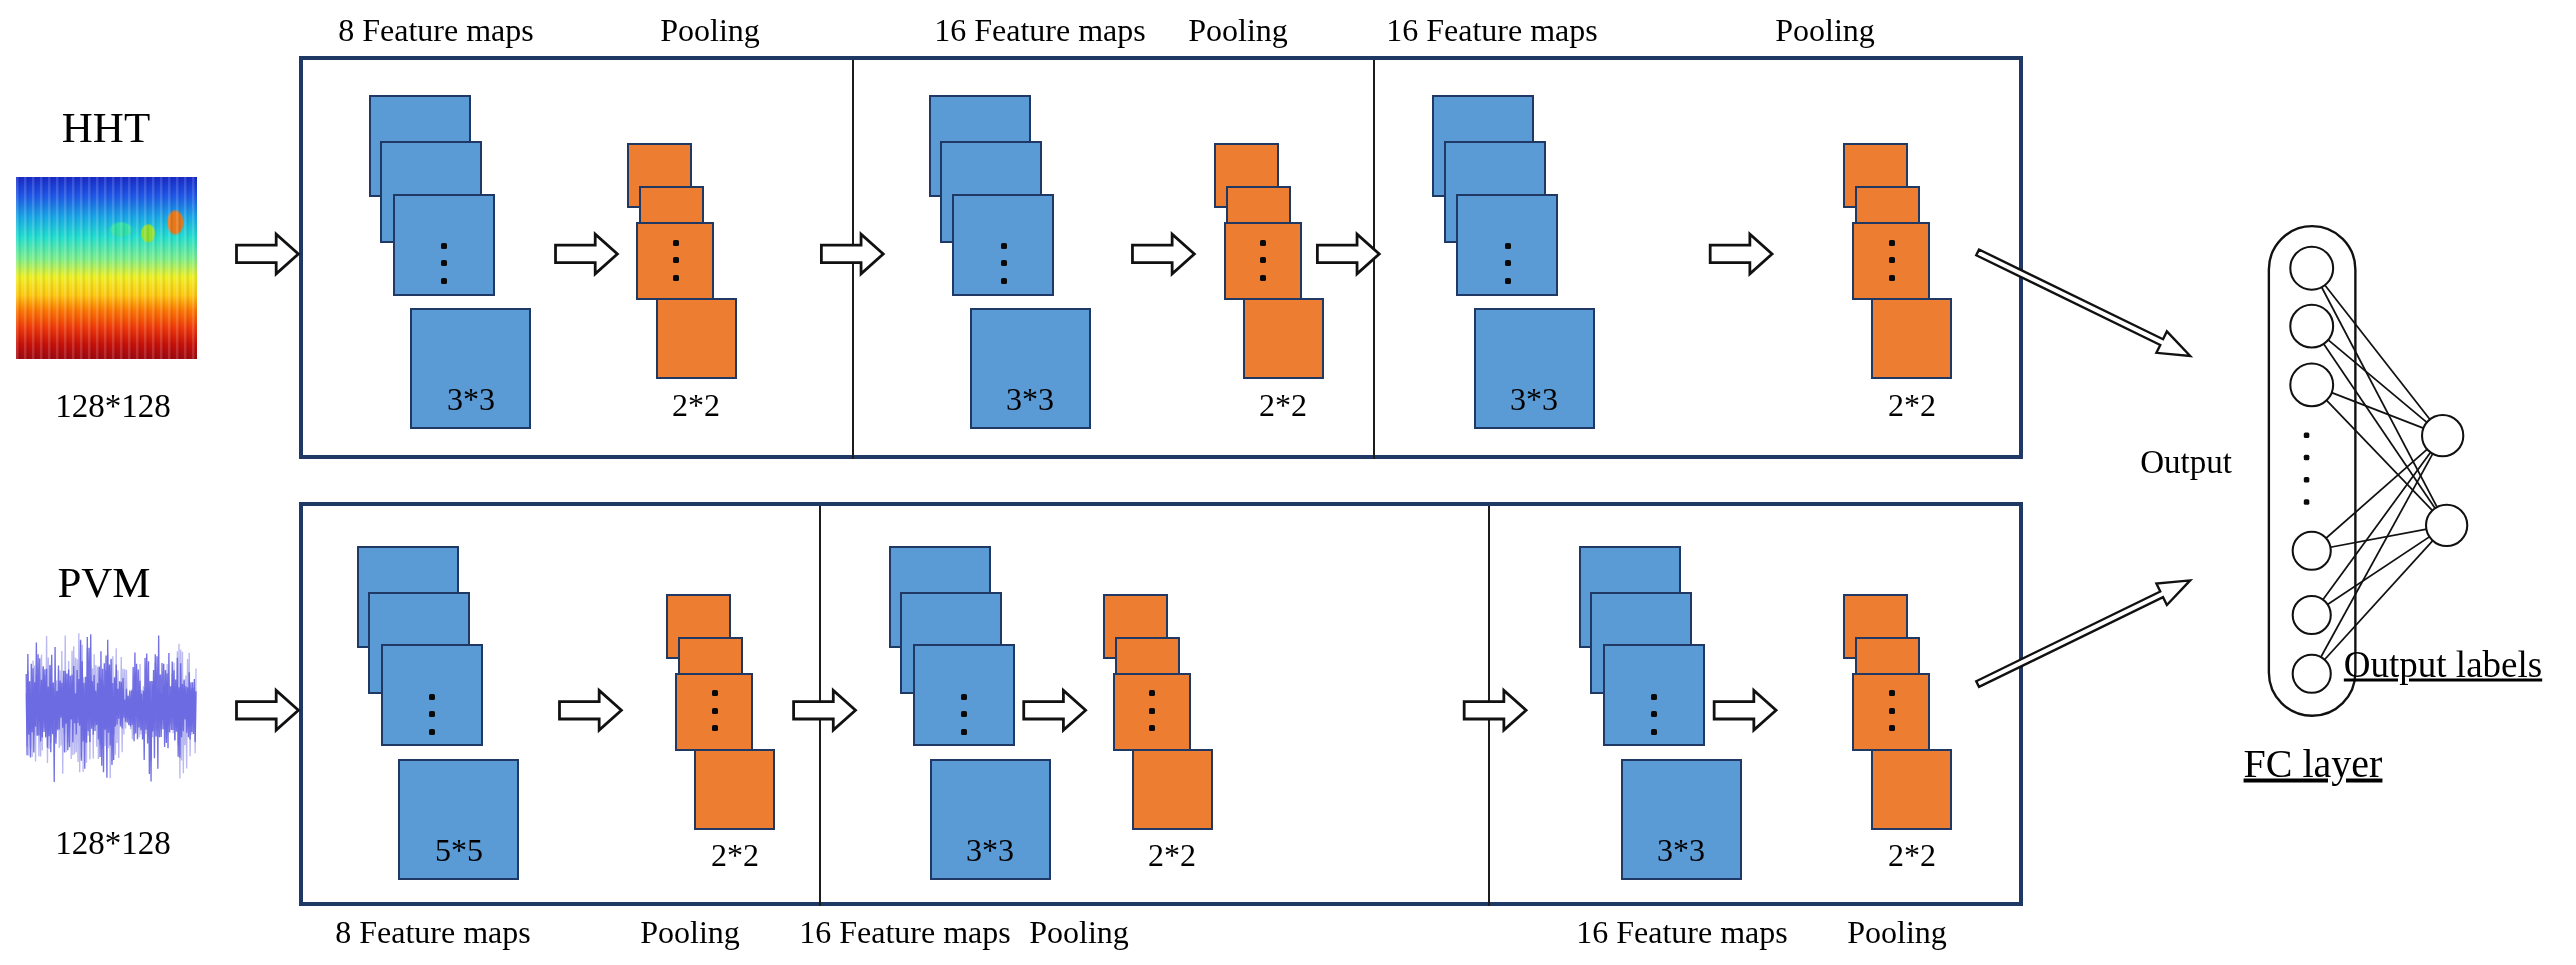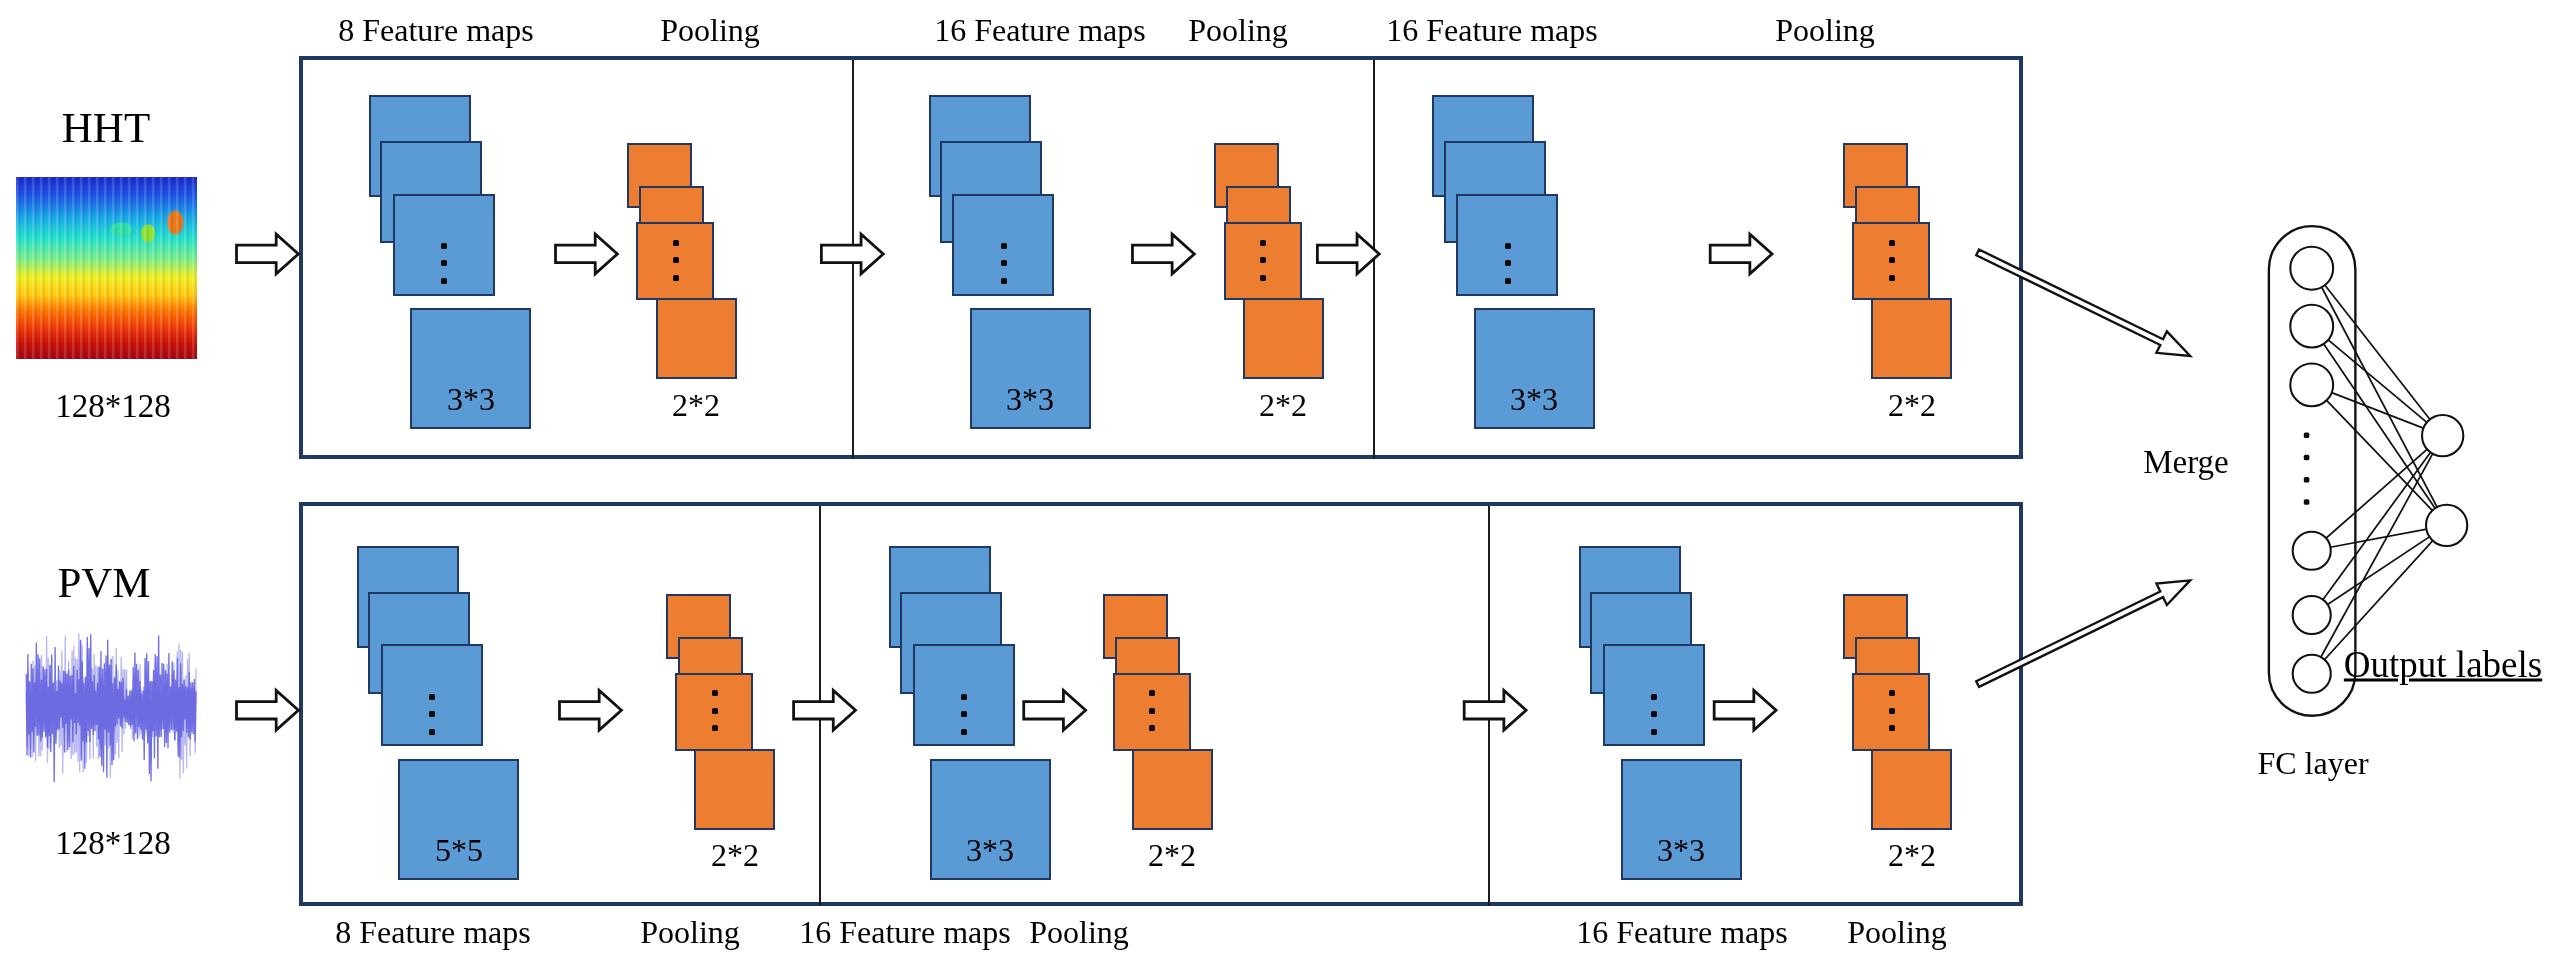--- a/index.html
+++ b/index.html
@@ -10,21 +10,21 @@
   .sq{position:absolute;border:2.4px solid #1f3864;box-sizing:border-box;}
   .conv{background:#5b9bd5;}
   .pool{background:#ed7d31;}
   .dot{position:absolute;width:5.6px;height:5.6px;background:#0a0a0a;border-radius:1.6px;}
   .lbl{position:absolute;transform:translate(-50%,-50%);white-space:nowrap;color:#000;}
   .maps-lbl{font-size:32px;}
   .kernel-lbl{font-size:32px;}
   .input-name{font-size:43px;}
   .input-size{font-size:33px;}
   .merge-lbl{font-size:33px;}
-  .fc-lbl{font-size:32px;}
+  .fc-lbl{font-size:40px;text-decoration:underline;}
   .out-lbl{font-size:37px;text-decoration:underline;}
   #hht-image{position:absolute;left:16px;top:177px;width:181px;height:182px;
     background:
       repeating-linear-gradient(90deg, rgba(255,255,255,.14) 0 1.6px, rgba(10,10,40,.07) 3.2px 4.8px, rgba(0,0,0,0) 4.8px 8px),
       radial-gradient(ellipse 12.7px 19px at 88% 25%, #e87818 0 55%, rgba(0,0,0,0) 70%),
       radial-gradient(ellipse 11px 14.3px at 73% 31%, #90e030 0 55%, rgba(0,0,0,0) 70%),
       radial-gradient(ellipse 19px 12.7px at 58% 29%, #30e0a8 0 50%, rgba(0,0,0,0) 65%),
       linear-gradient(180deg,#1829c8 0%,#1f55e8 10%,#18a8e8 22%,#22e0d0 33%,#7df08c 45%,
                       #f0f020 55%,#ffc810 65%,#ff7a00 73%,#f03808 83%,#c81008 92%,#a00810 100%);}
   #overlay{position:absolute;left:0;top:0;width:2576px;height:965px;}
@@ -202,17 +202,17 @@
       <circle cx="2913" cy="775" r="24" fill="#ffffff" stroke="#111111" stroke-width="2.6"></circle>
       <circle cx="2913" cy="849" r="24" fill="#ffffff" stroke="#111111" stroke-width="2.6"></circle>
       <rect x="2903" y="545" width="7" height="7" rx="2" fill="#0a0a0a"></rect>
       <rect x="2903" y="573" width="7" height="7" rx="2" fill="#0a0a0a"></rect>
       <rect x="2903" y="601" width="7" height="7" rx="2" fill="#0a0a0a"></rect>
       <rect x="2903" y="629" width="7" height="7" rx="2" fill="#0a0a0a"></rect>
       <circle cx="3078" cy="549" r="26" fill="#ffffff" stroke="#111111" stroke-width="2.6"></circle>
       <circle cx="3083" cy="662" r="26" fill="#ffffff" stroke="#111111" stroke-width="2.6"></circle>
     </svg>
 
-  <div class="lbl merge-lbl" style="left:2186px;top:462px;">Merge</div>
+  <div class="lbl merge-lbl" style="left:2186px;top:462px;">Output</div>
   <div class="lbl out-lbl" style="left:2443px;top:664px;">Output labels</div>
   <div class="lbl fc-lbl" style="left:2313px;top:763px;">FC layer</div>
 </div>
 
 
 </body></html>

